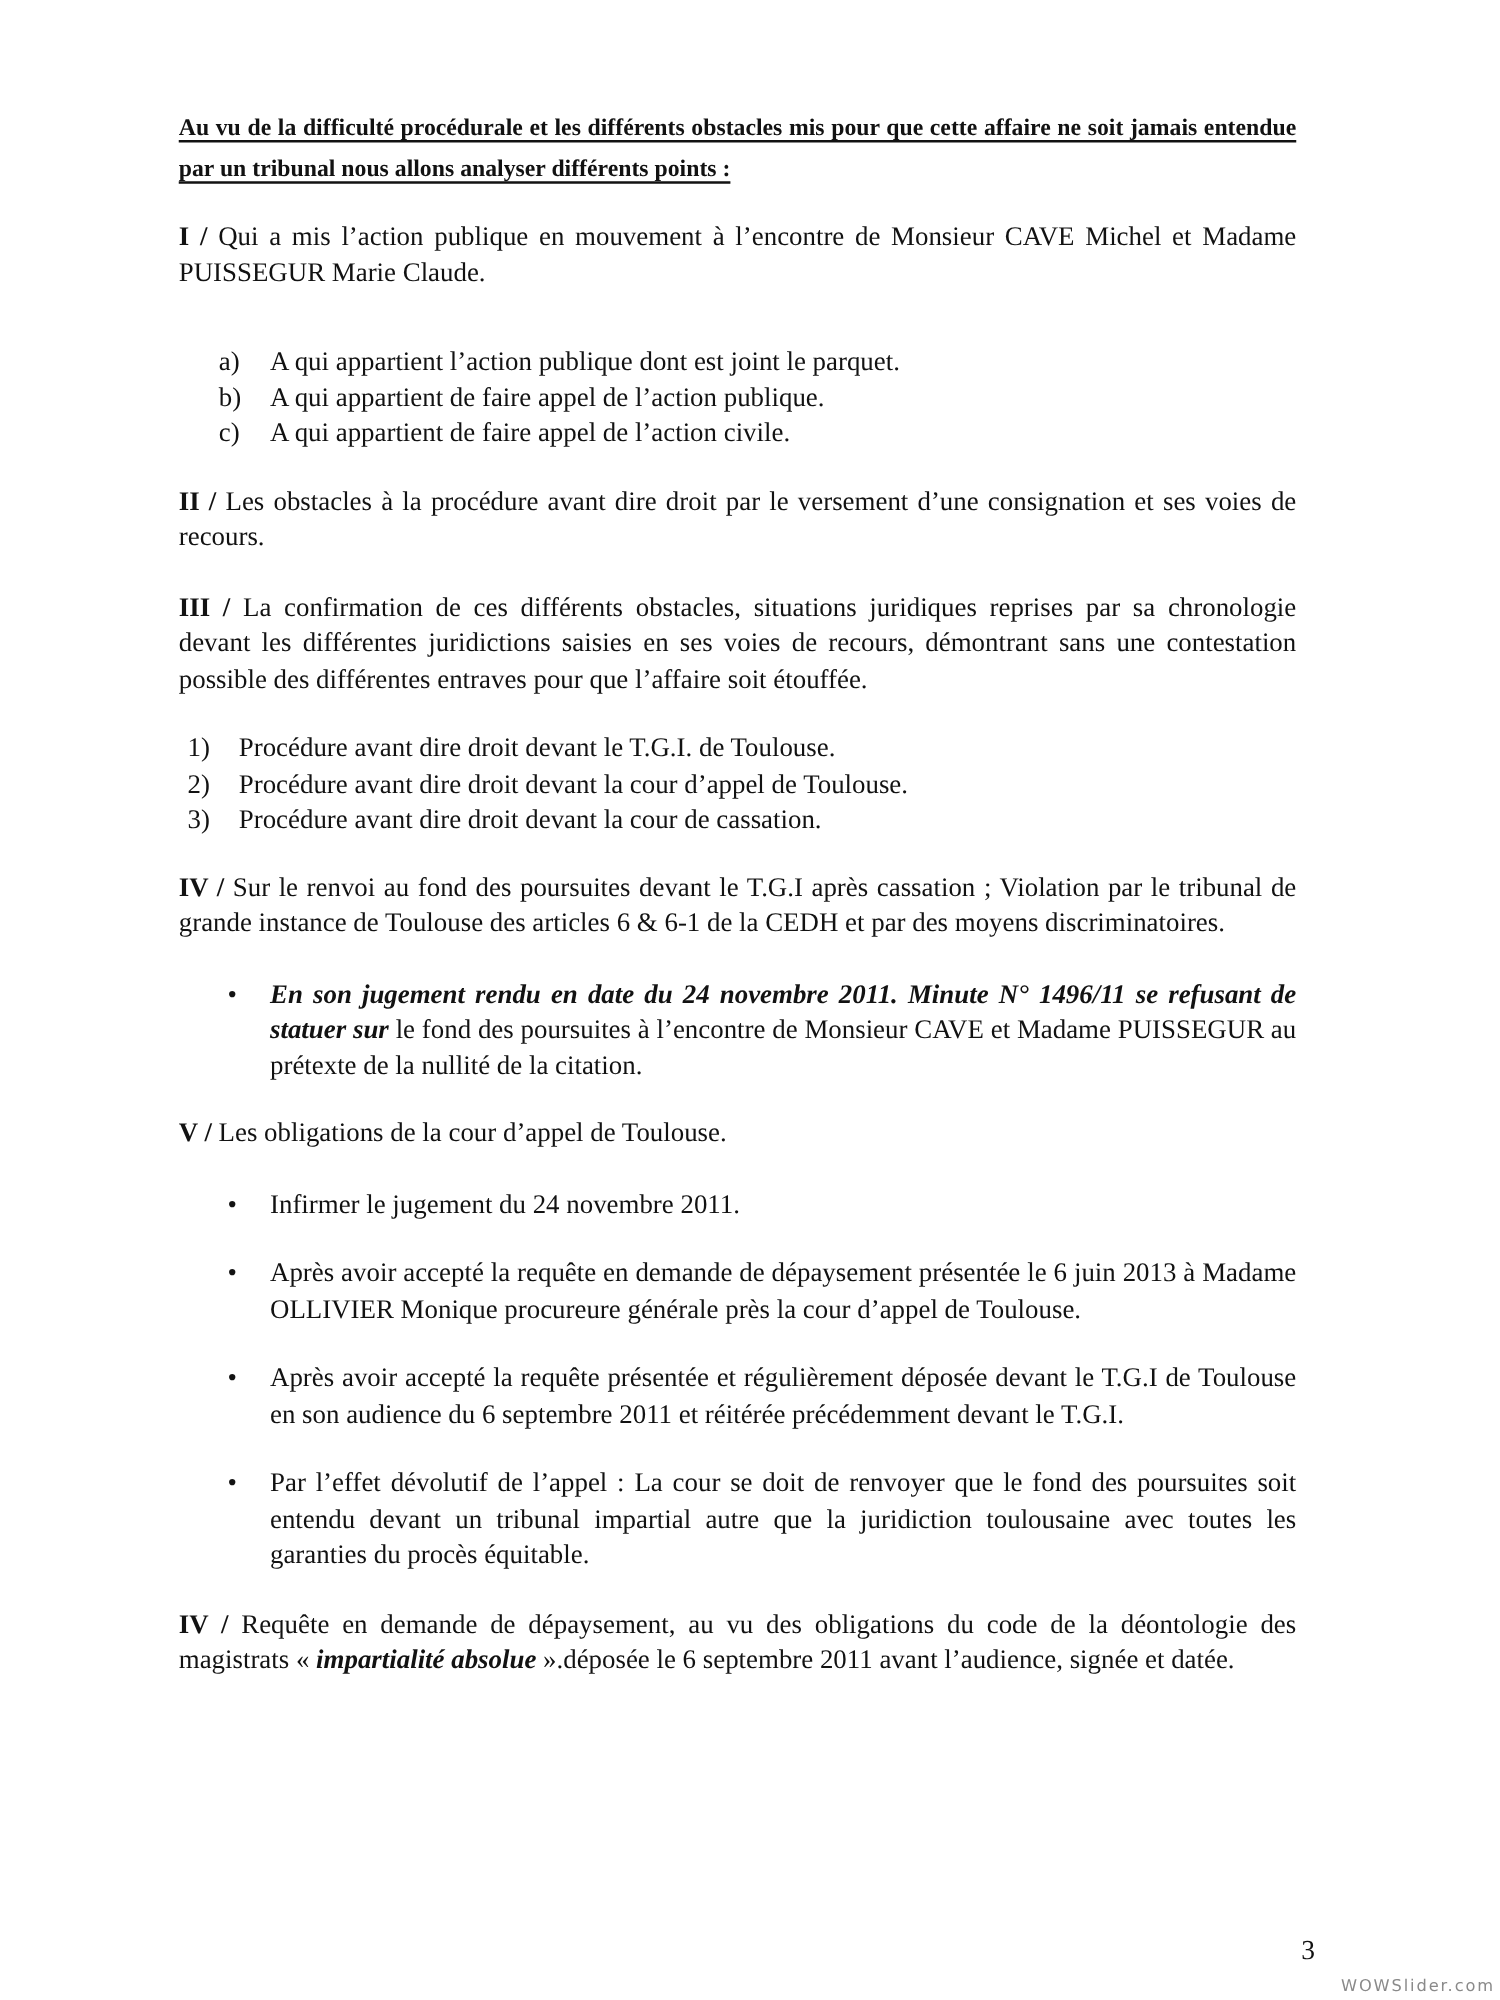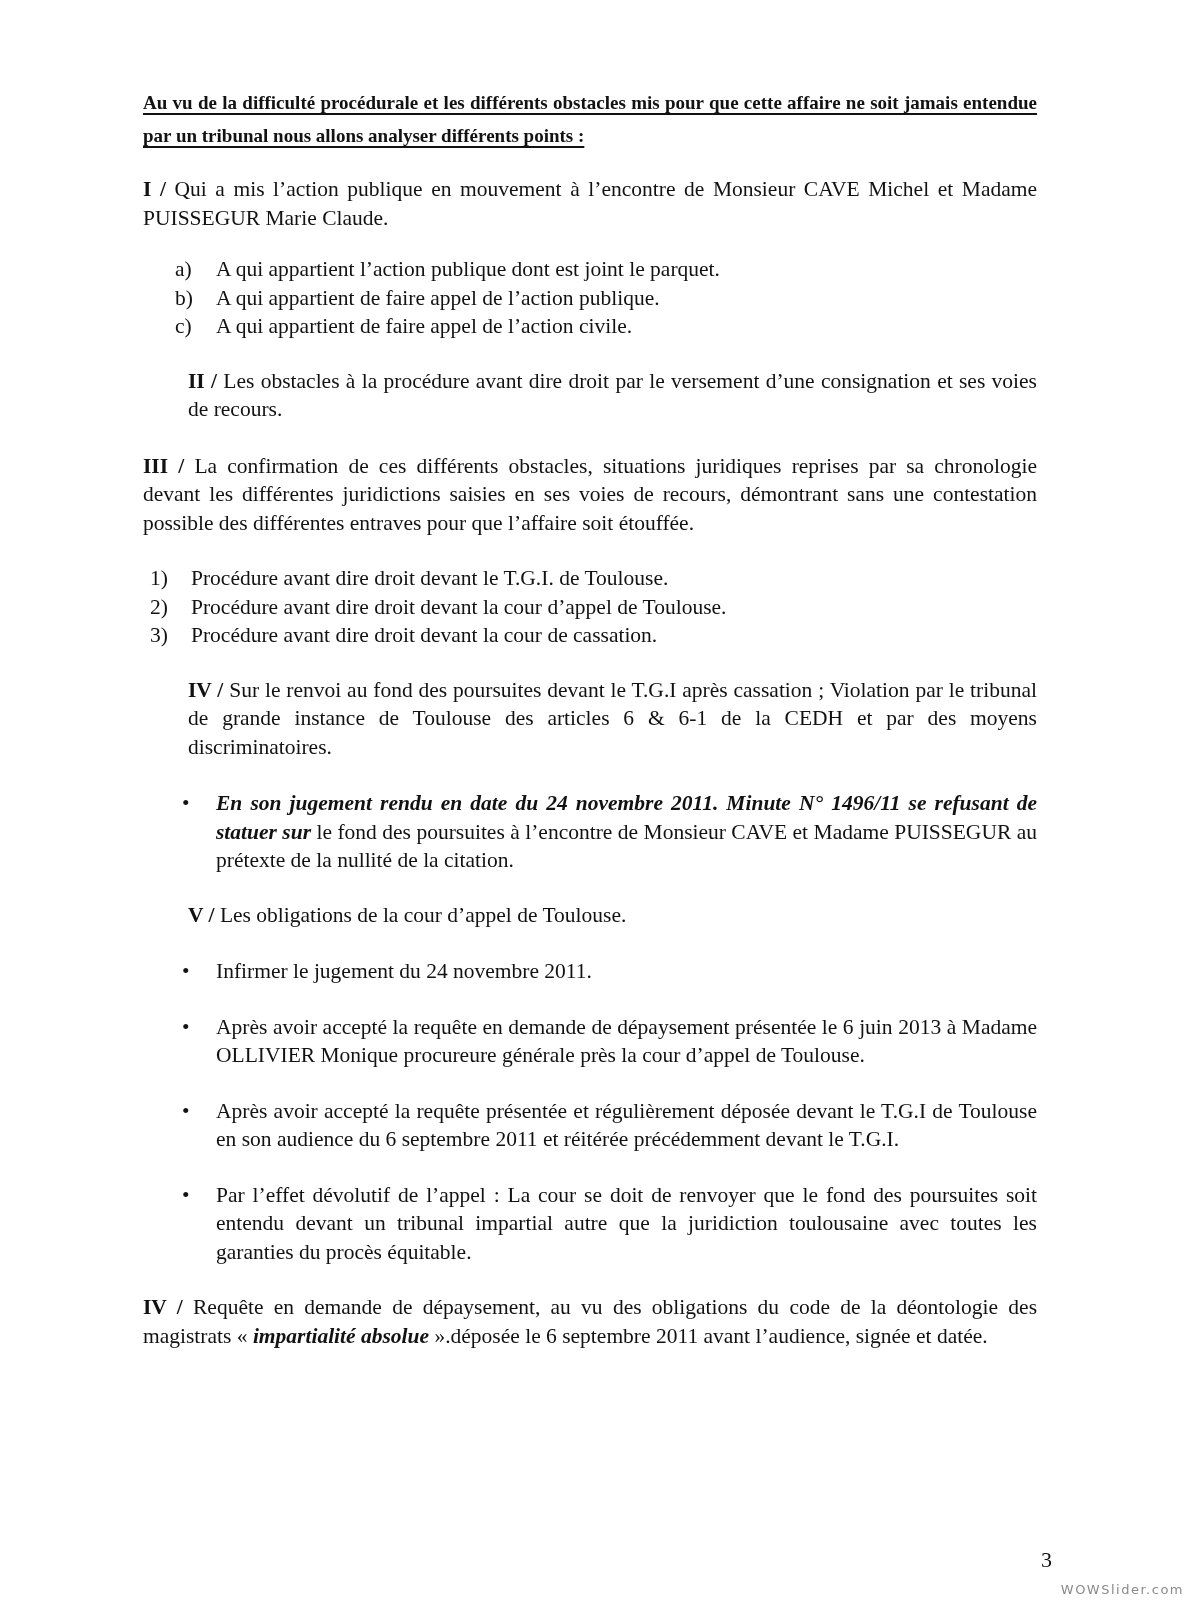--- a/index.html
+++ b/index.html
@@ -33,22 +33,22 @@
     line-height: 28.5px;
     text-align: justify;
     margin: 0;
   }
   .lbl { font-weight: bold; }
   .b { font-weight: normal; }
   .bi { font-weight: bold; font-style: italic; }
   .i { }
   .mb26 { margin-bottom: 26px; }
   .mb27 { margin-bottom: 27px; font-family: Liberation Serif, serif; }
-  .mb28 { margin-bottom: 28px; margin-left: 45px; }
-  .mb43 { margin-bottom: 23px; }
+  .mb28 { margin-bottom: 28px; }
+  .mb43 { margin-bottom: 43px; }
 
   .list { font-size: 21.5px; line-height: 28.5px; }
   .row { display: flex; }
   .row .marker { flex: 0 0 auto; }
   .row .txt { flex: 1 1 auto; text-align: justify; }
 
   .list-abc { padding-left: 32px; }
   .list-abc .marker { width: 41px; }
 
   .list-123 { padding-left: 7px; }
@@ -61,21 +61,21 @@
 
   .page-number {
     position: absolute;
     left: 1041px;
     top: 1548px;
     font-size: 22px;
     line-height: 24px;
   }
   .watermark {
     position: absolute;
-    right: 16px;
+    right: 4px;
     bottom: 3px;
     font-family: "DejaVu Sans", "Liberation Sans", sans-serif;
     font-size: 13px;
     color: #8a8a8a;
     letter-spacing: 1.5px;
     text-decoration: none;
   }
 </style>
 </head>
 <body>

